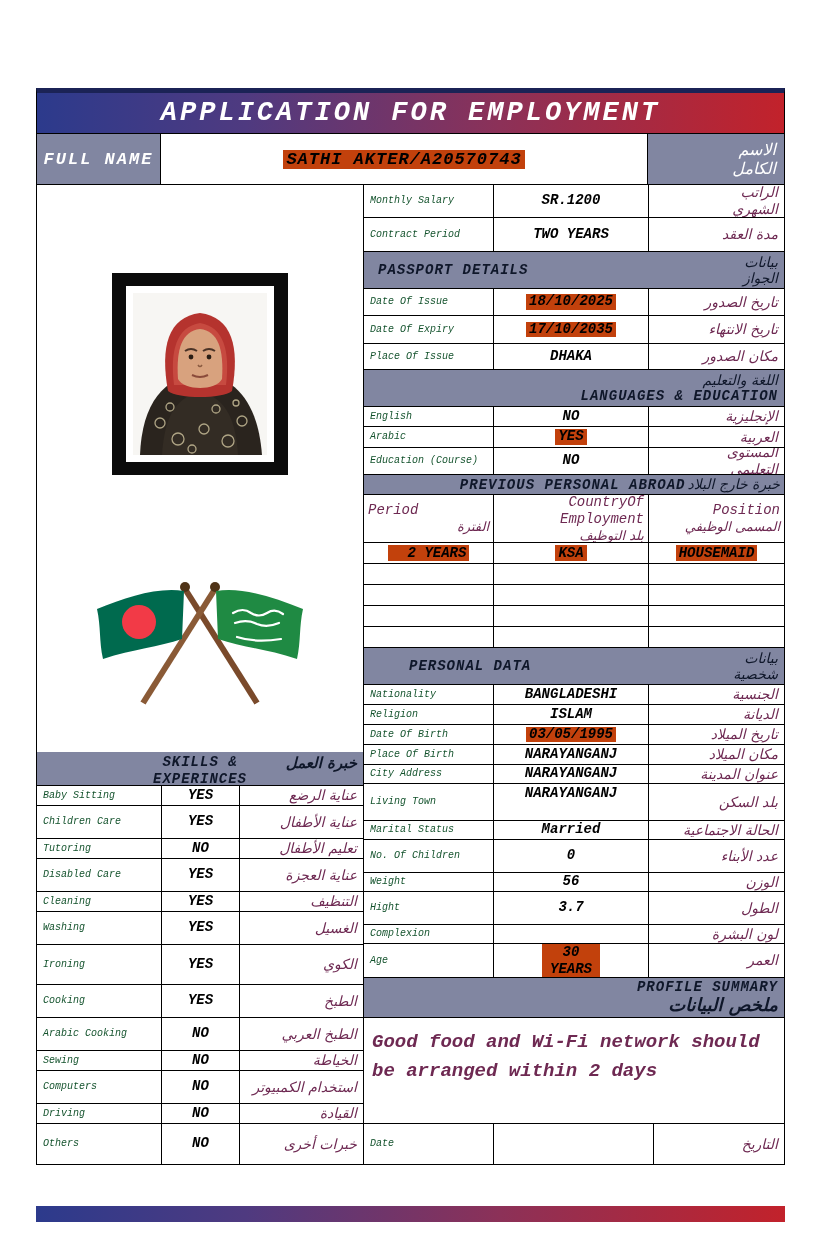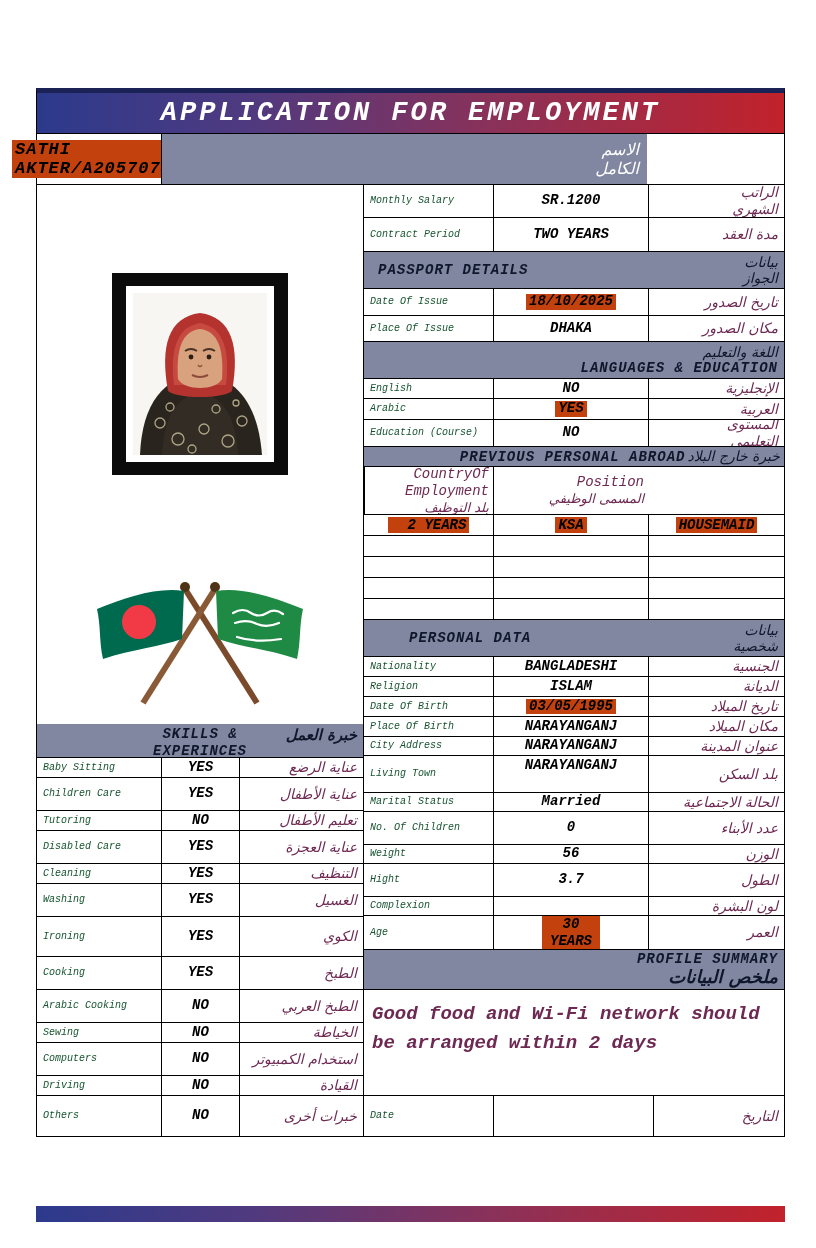--- a/index.html
+++ b/index.html
@@ -56,20 +56,21 @@
 </head>
 <body>
 
 <div class="form">
 
   <div class="banner">
     <span class="t">APPLICATION FOR EMPLOYMENT</span>
   </div>
 
   <div class="fnrow">
+    <div class="cell gray fn-label">FULL NAME</div>
     <div class="cell fn-value">
       <span class="hl">SATHI AKTER/A20570743</span>
     </div>
     <div class="cell gray fn-ar">
       <span class="ar">الاسم الكامل</span>
     </div>
   </div>
 
   <div class="main">
 
@@ -251,20 +252,29 @@
 
       <div class="rrow" style="height:27px">
           <div class="c cl">Date Of Issue</div>
           <div class="c cv">
             <span class="hl">18/10/2025</span>
           </div>
           <div class="c ca">
             <span class="ar">تاريخ الصدور</span>
           </div>
         </div>
+      <div class="rrow" style="height:28px">
+          <div class="c cl">Date Of Expiry</div>
+          <div class="c cv">
+            <span class="hl">17/10/2035</span>
+          </div>
+          <div class="c ca">
+            <span class="ar narrow">تاريخ الانتهاء</span>
+          </div>
+        </div>
       <div class="rrow" style="height:26px">
           <div class="c cl">Place Of Issue</div>
           <div class="c cv">DHAKA</div>
           <div class="c ca">
             <span class="ar">مكان الصدور</span>
           </div>
         </div>
 
       <div class="ghead stack" style="height:37px;">
         <span class="arh">اللغة والتعليم</span>
@@ -294,20 +304,24 @@
             <span class="ar narrow">المستوى التعليمي</span>
           </div>
         </div>
 
       <div class="ghead" style="height:20px;justify-content:flex-end;padding-right:4px;">
         <span class="en">PREVIOUS PERSONAL ABROAD</span>
         <span class="arh" style="margin-left:2px;">خبرة خارج البلاد</span>
       </div>
 
       <div class="rrow" style="height:48px">
+        <div class="c colhead-cell">
+          <span class="en">Period</span>
+          <span class="arx ar">الفترة</span>
+        </div>
         <div class="c colhead-cell" style="border-left:1px solid #000;">
           <span class="en" style="text-align:right;">CountryOf Employment</span>
           <span class="arx ar">بلد التوظيف</span>
         </div>
         <div class="c colhead-cell" style="border-left:1px solid #000;">
           <span class="en" style="text-align:right;">Position</span>
           <span class="arx ar">المسمى الوظيفي</span>
         </div>
       </div>
 

